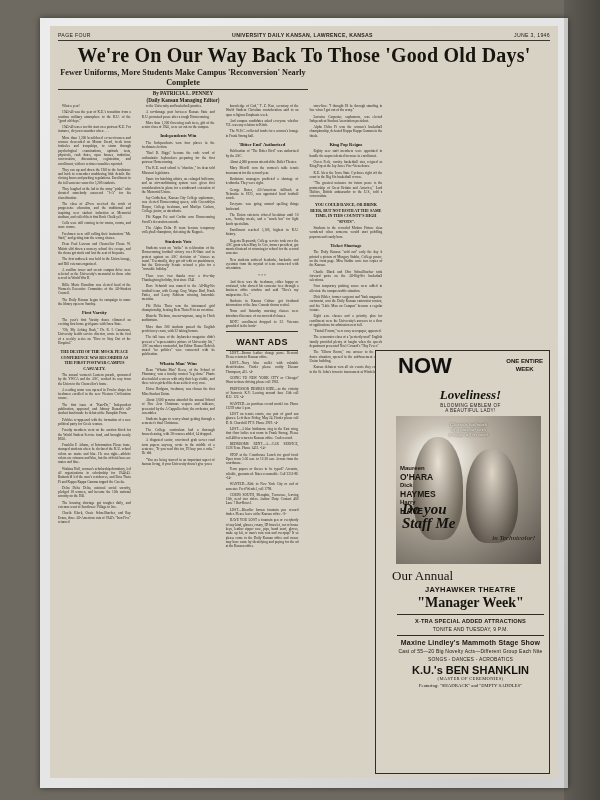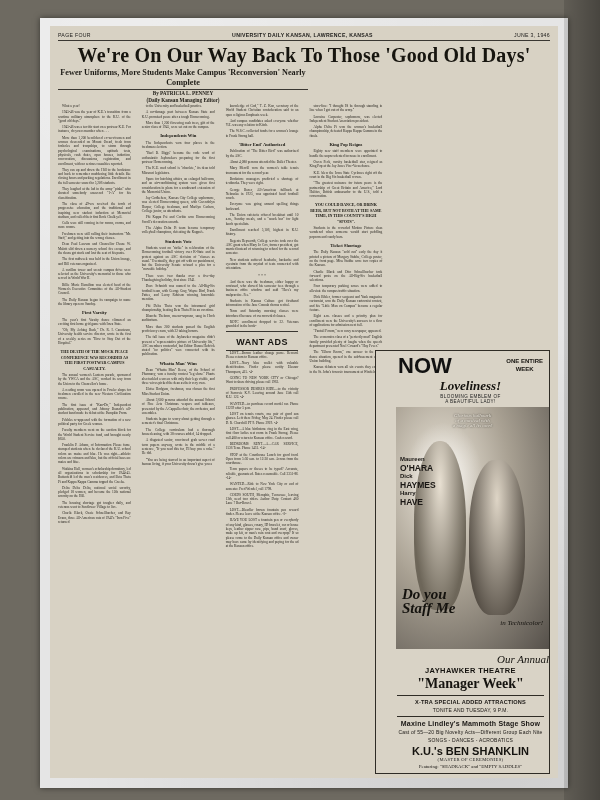--- a/index.html
+++ b/index.html
@@ -81,26 +81,26 @@
     font-family:"Liberation Sans", sans-serif;font-weight:bold;
     font-size:22px;line-height:22px;color:#111;margin:4px 0 0 6px;
   }
   .ad-week{
     position:absolute;right:6px;top:6px;text-align:center;
     font-family:"Liberation Sans", sans-serif;font-size:6px;line-height:8px;
     font-weight:bold;color:#15130f;
   }
   .ad-love{
     text-align:center;font-style:italic;font-size:13px;font-weight:bold;color:#15130f;
-    margin-top:1px;font-family:"Liberation Serif", serif;
+    margin-top:10px;font-family:"Liberation Serif", serif;
   }
   .ad-sub1{text-align:center;font-size:4.6px;letter-spacing:.4px;color:#222;
     font-family:"Liberation Sans", sans-serif;}
   .ad-photo{
-    position:relative;margin:3px 0 0 4px;height:242px;
+    position:relative;margin:3px 8px 0 4px;height:148px;
     background:
       radial-gradient(ellipse at 30% 30%, #efe9dd 0%, #a9a193 45%, #55504a 100%),
       #6a645c;
     overflow:hidden;
   }
   .ad-photo .glow{
     position:absolute;left:5%;top:6%;width:52%;height:46%;
     background:radial-gradient(ellipse, rgba(255,255,255,.75), rgba(255,255,255,0) 70%);
   }
   .ad-photo .fig{
@@ -127,22 +127,22 @@
   .ad-title{
     position:absolute;left:6px;bottom:34px;width:92%;
     font-family:"Liberation Serif", serif;font-weight:bold;font-style:italic;
     font-size:15px;line-height:14px;color:#14120e;text-align:left;
   }
   .ad-tech{
     position:absolute;right:6px;bottom:22px;
     font-family:"Liberation Serif", serif;font-style:italic;font-size:7px;color:#14120e;
   }
   .ad-annual{
-    text-align:right;font-family:"Liberation Serif", serif;font-style:italic;
-    font-size:11px;margin-top:4px;color:#15130f;
+    text-align:left;font-family:"Liberation Serif", serif;
+    font-size:13px;margin-top:4px;color:#15130f;
   }
   .ad-theatre{
     text-align:center;font-family:"Liberation Sans", sans-serif;font-weight:bold;
     font-size:7.5px;letter-spacing:.4px;color:#15130f;margin-top:1px;
   }
   .ad-mw{
     text-align:center;font-family:"Liberation Serif", serif;font-weight:bold;
     font-size:14px;color:#15130f;margin-top:1px;
   }
   .ad-line{

